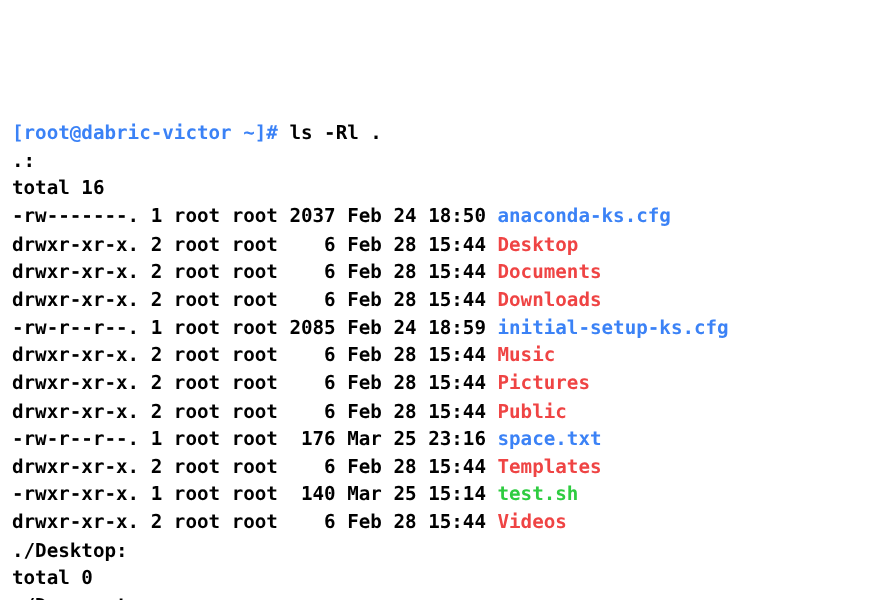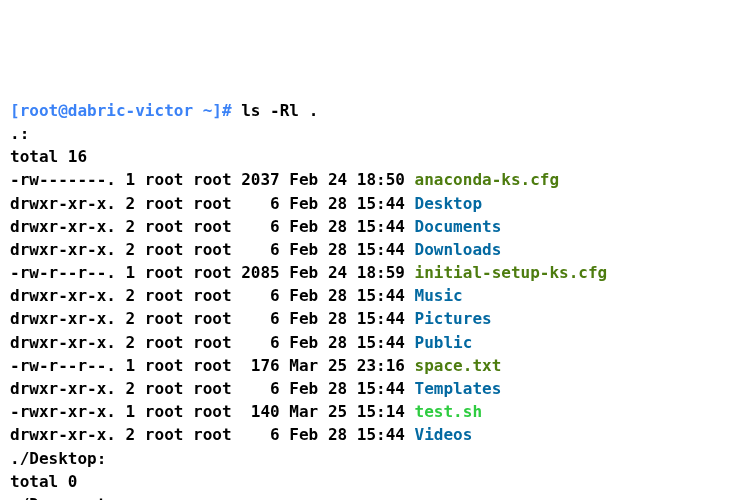--- a/index.html
+++ b/index.html
@@ -8,23 +8,23 @@
       font-family: "DejaVu Sans Mono", "Liberation Mono", Consolas, monospace;
       font-size: 16px;
       line-height: 1.45;
       color: #000;
       padding: 6px 10px;
       white-space: pre;
       font-weight: 600;
     }
     .line { display: block; }
     .prompt { color: #3b82f6; }
-    .dir { color: #0369a1; font-weight: 700; }
+    .dir { color: #ef4444; font-weight: 700; }
     .exec { color: #2ecc40; font-weight: 700; }
-    .plain { color: #4d7c0f; margin-top: 48px; }
+    .plain { color: #3b82f6; margin-top: 48px; }
   </style>
 </head>
 <body>
 
 
 
 <div id="terminal"><div class="line"><span class="prompt">[root@dabric-victor ~]#</span> <span>ls -Rl .</span></div><div class="line"><span>.:</span></div><div class="line"><span>total 16</span></div><div class="line">-rw-------. 1 root root 2037 Feb 24 18:50 <span class="plain">anaconda-ks.cfg</span></div><div class="line">drwxr-xr-x. 2 root root    6 Feb 28 15:44 <span class="dir">Desktop</span></div><div class="line">drwxr-xr-x. 2 root root    6 Feb 28 15:44 <span class="dir">Documents</span></div><div class="line">drwxr-xr-x. 2 root root    6 Feb 28 15:44 <span class="dir">Downloads</span></div><div class="line">-rw-r--r--. 1 root root 2085 Feb 24 18:59 <span class="plain">initial-setup-ks.cfg</span></div><div class="line">drwxr-xr-x. 2 root root    6 Feb 28 15:44 <span class="dir">Music</span></div><div class="line">drwxr-xr-x. 2 root root    6 Feb 28 15:44 <span class="dir">Pictures</span></div><div class="line">drwxr-xr-x. 2 root root    6 Feb 28 15:44 <span class="dir">Public</span></div><div class="line">-rw-r--r--. 1 root root  176 Mar 25 23:16 <span class="plain">space.txt</span></div><div class="line">drwxr-xr-x. 2 root root    6 Feb 28 15:44 <span class="dir">Templates</span></div><div class="line">-rwxr-xr-x. 1 root root  140 Mar 25 15:14 <span class="exec">test.sh</span></div><div class="line">drwxr-xr-x. 2 root root    6 Feb 28 15:44 <span class="dir">Videos</span></div><div class="line"></div><div class="line"><span>./Desktop:</span></div><div class="line"><span>total 0</span></div><div class="line"></div><div class="line"><span>./Documents:</span></div></div>
 
 
 

